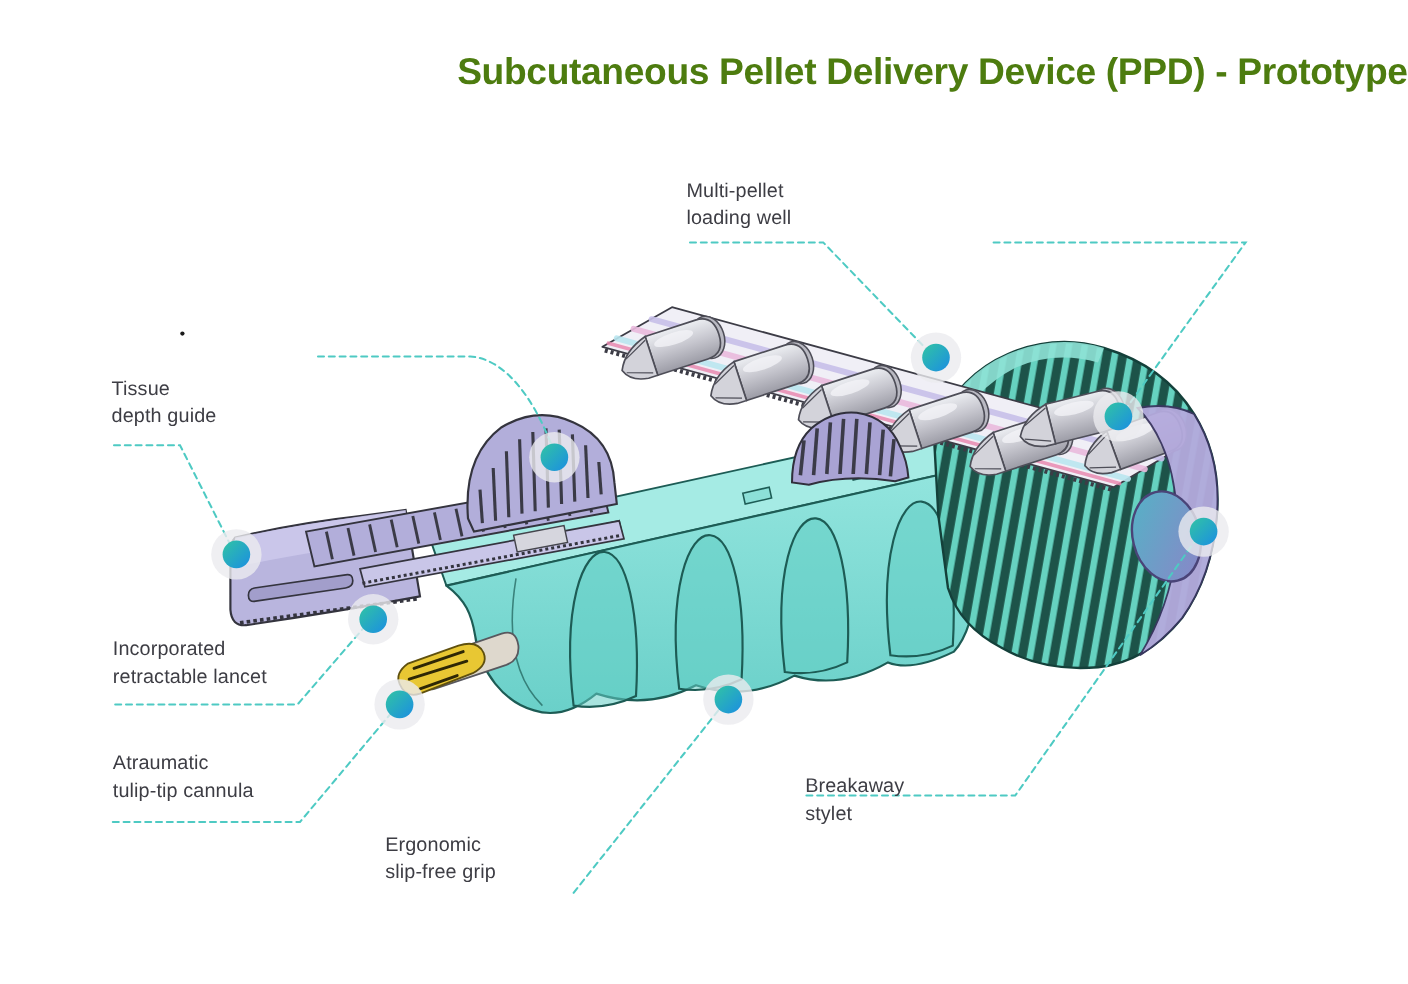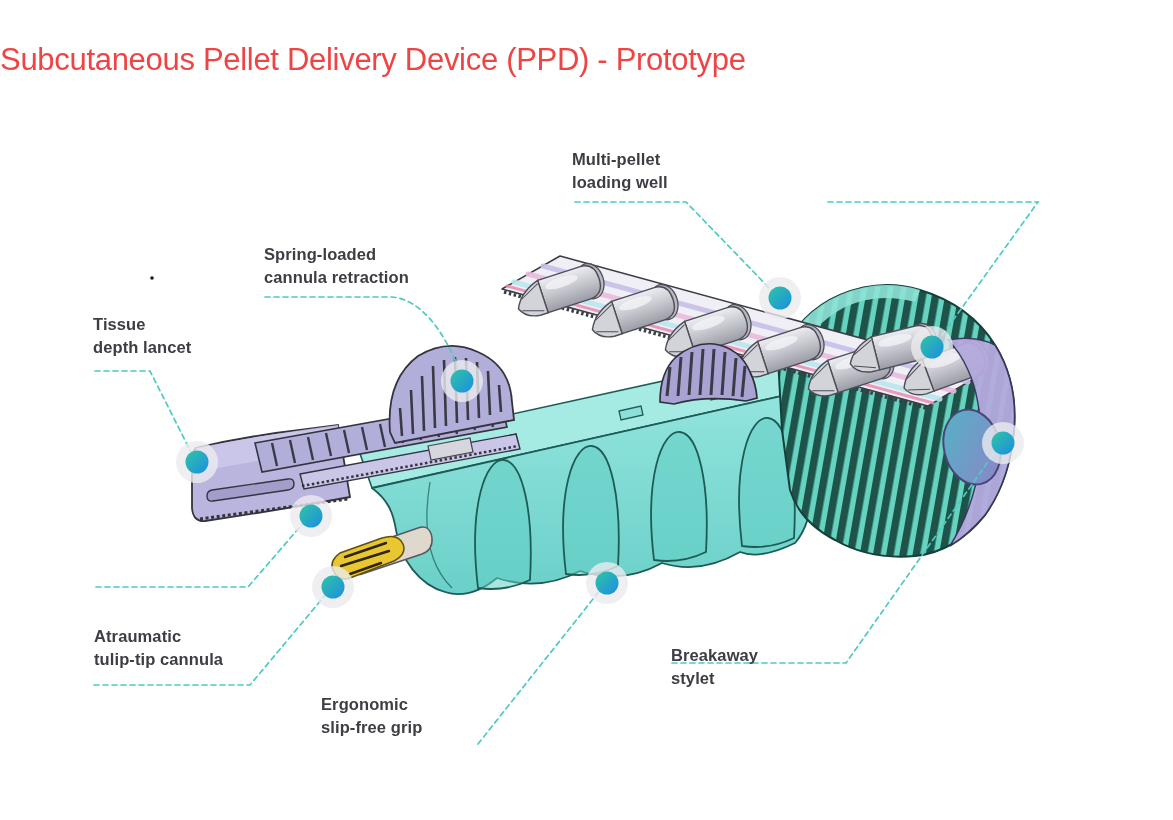--- a/index.html
+++ b/index.html
@@ -1,21 +1,21 @@
 <!DOCTYPE html>
 <html><head>
 <meta charset="utf-8">
 <style>
   html,body{margin:0;padding:0;background:#fff;}
   .canvas{position:relative;width:1173px;height:820px;background:#ffffff;overflow:hidden;
           font-family:"Liberation Sans",sans-serif;}
-  #title{position:absolute;top:42px;left:0;right:0;text-align:left;
-         font-size:31px;font-weight:400;color:#ef4444;letter-spacing:-0.3px;}
+  #title{position:absolute;top:42px;left:0;right:0;text-align:right;
+         font-size:31px;font-weight:700;color:#4d7c0f;letter-spacing:-0.3px;}
   .callout{position:absolute;font-size:16.5px;line-height:1.4;color:#3d3d44;
-           font-weight:700;white-space:pre-line;letter-spacing:0.1px;}
+           font-weight:400;white-space:pre-line;letter-spacing:0.1px;}
   .c-multi{left:572px;top:148px}
   .c-lowp{left:827px;top:148px}
   .c-spring{left:264px;top:243px}
   .c-tissue{left:93px;top:313px}
   .c-lancet{left:94px;top:530px}
   .c-tulip{left:94px;top:625px}
   .c-ergo{left:321px;top:693px}
   .c-break{left:671px;top:644px}
   svg.scene{position:absolute;left:0;top:0;}
 </style>
@@ -224,24 +224,24 @@
       </g>
       <g>
         <circle cx="1003" cy="443" r="21" fill="#ebebef" opacity="0.8"></circle>
         <circle cx="1003" cy="443" r="11.5" fill="url(#dotGrad)"></circle>
       </g>
     </g>
   </svg>
 
   <div class="callout c-multi">Multi-pellet
 loading well</div>
-  <div class="callout c-spring">Spring-loaded
-cannula retraction</div>
   <div class="callout c-tissue">Tissue
-depth lancet</div>
+depth guide</div>
+  <div class="callout c-lancet">Incorporated
+retractable lancet</div>
   <div class="callout c-tulip">Atraumatic
 tulip-tip cannula</div>
   <div class="callout c-ergo">Ergonomic
 slip-free grip</div>
   <div class="callout c-break">Breakaway
 stylet</div>
 
 </div>
 
 </body></html>

